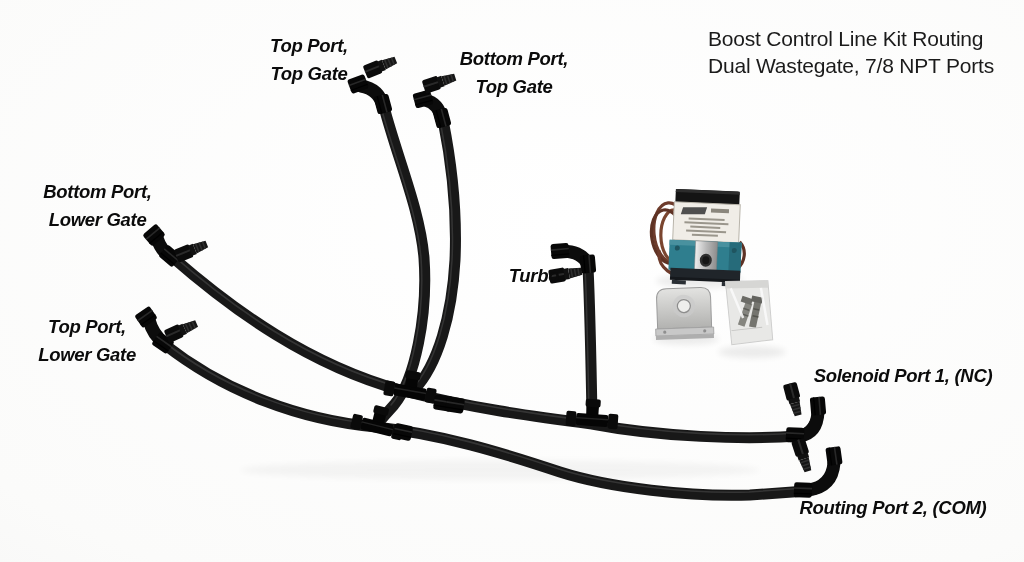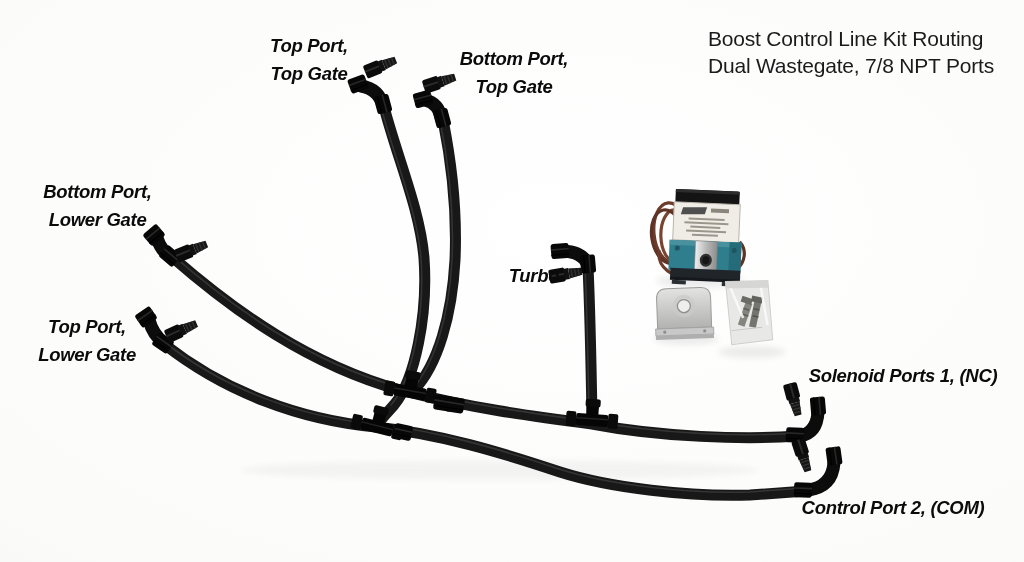--- a/index.html
+++ b/index.html
@@ -228,20 +228,20 @@
 <div class="lbl" style="left:12px;top:313px;width:150px;">
   <span>Top Port,</span>
   <span>Lower Gate</span>
 </div>
 
 <div class="lbl" style="left:498px;top:238px;width:72px;margin-top:24px;">
   <span>Turbo</span>
 </div>
 
 <div class="lbl" style="left:790px;top:362px;width:226px;">
-  <span>Solenoid Ports 1, (NC)</span>
+  <span>Solenoid Port 1, (NC)</span>
 </div>
 
 <div class="lbl" style="left:770px;top:494px;width:246px;">
-  <span>Control Port 2, (COM)</span>
+  <span>Routing Port 2, (COM)</span>
 </div>
 
 </div>
 
 </body></html>

